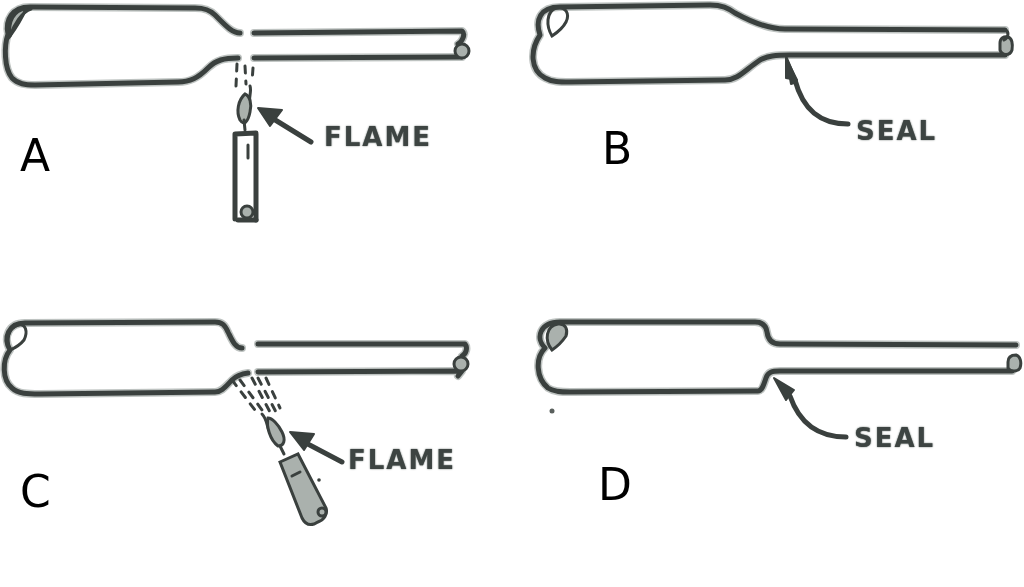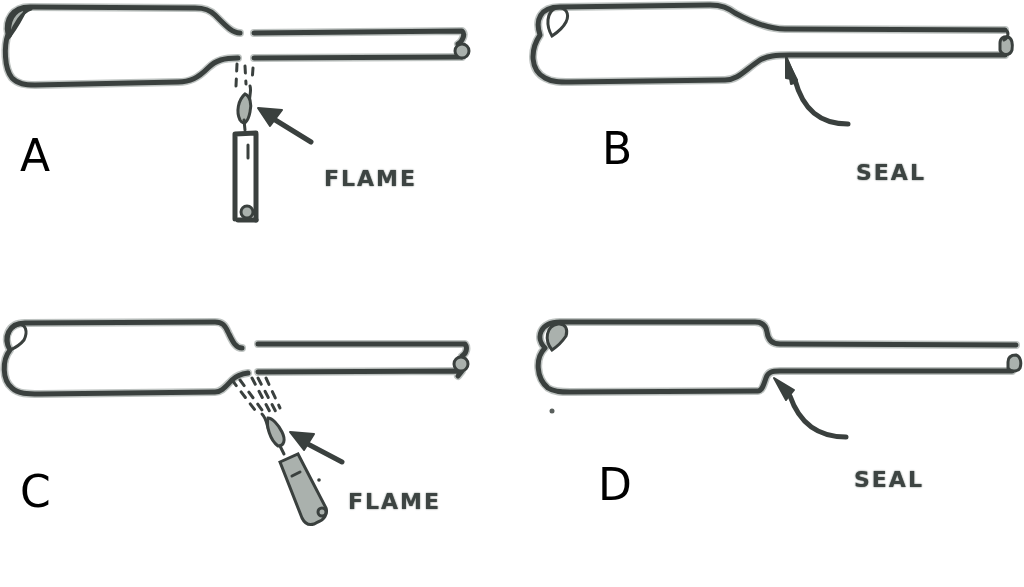--- a/index.html
+++ b/index.html
@@ -1,19 +1,19 @@
 <!DOCTYPE html>
 <html><head>
 <meta charset="utf-8">
 <style>
   html, body { margin: 0; padding: 0; background: #ffffff; }
   body { width: 1024px; height: 587px; position: relative; overflow: hidden; font-family: "DejaVu Sans", sans-serif; }
   #diagram { position: absolute; left: 0; top: 0; width: 1024px; height: 587px; }
   .panel-letter { position: absolute; font-family: "DejaVu Sans", sans-serif; font-size: 44px; color: #000; line-height: 1; font-weight: normal; }
-  .callout { position: absolute; font-family: "DejaVu Sans", sans-serif; font-weight: bold; font-size: 22px; letter-spacing: 2px; color: #3d4442; text-shadow: 0 0 2px #8a918e, 0 0 1px #8a918e; line-height: 1; margin-top: 44px; }
+  .callout { position: absolute; font-family: "DejaVu Sans", sans-serif; font-weight: bold; font-size: 26px; letter-spacing: 2px; color: #3d4442; text-shadow: 0 0 2px #8a918e, 0 0 1px #8a918e; line-height: 1; }
   .stroke { fill: none; stroke: #3a403e; stroke-width: 5; stroke-linecap: round; stroke-linejoin: round; }
   .halo { fill: none; stroke: #a3aaa6; stroke-width: 8; stroke-linecap: round; stroke-linejoin: round; opacity: 0.7; }
   .fill-gray { fill: #aab1ad; stroke: #3a403e; stroke-width: 3; }
   .thin { fill: none; stroke: #3a403e; stroke-width: 3; stroke-linecap: round; }
   .dash { fill: none; stroke: #3a403e; stroke-width: 3; stroke-linecap: round; stroke-dasharray: 7 8; }
   .arrowhead { fill: #3a403e; stroke: #3a403e; stroke-width: 2; stroke-linejoin: round; }
 </style>
 </head>
 <body>
 

